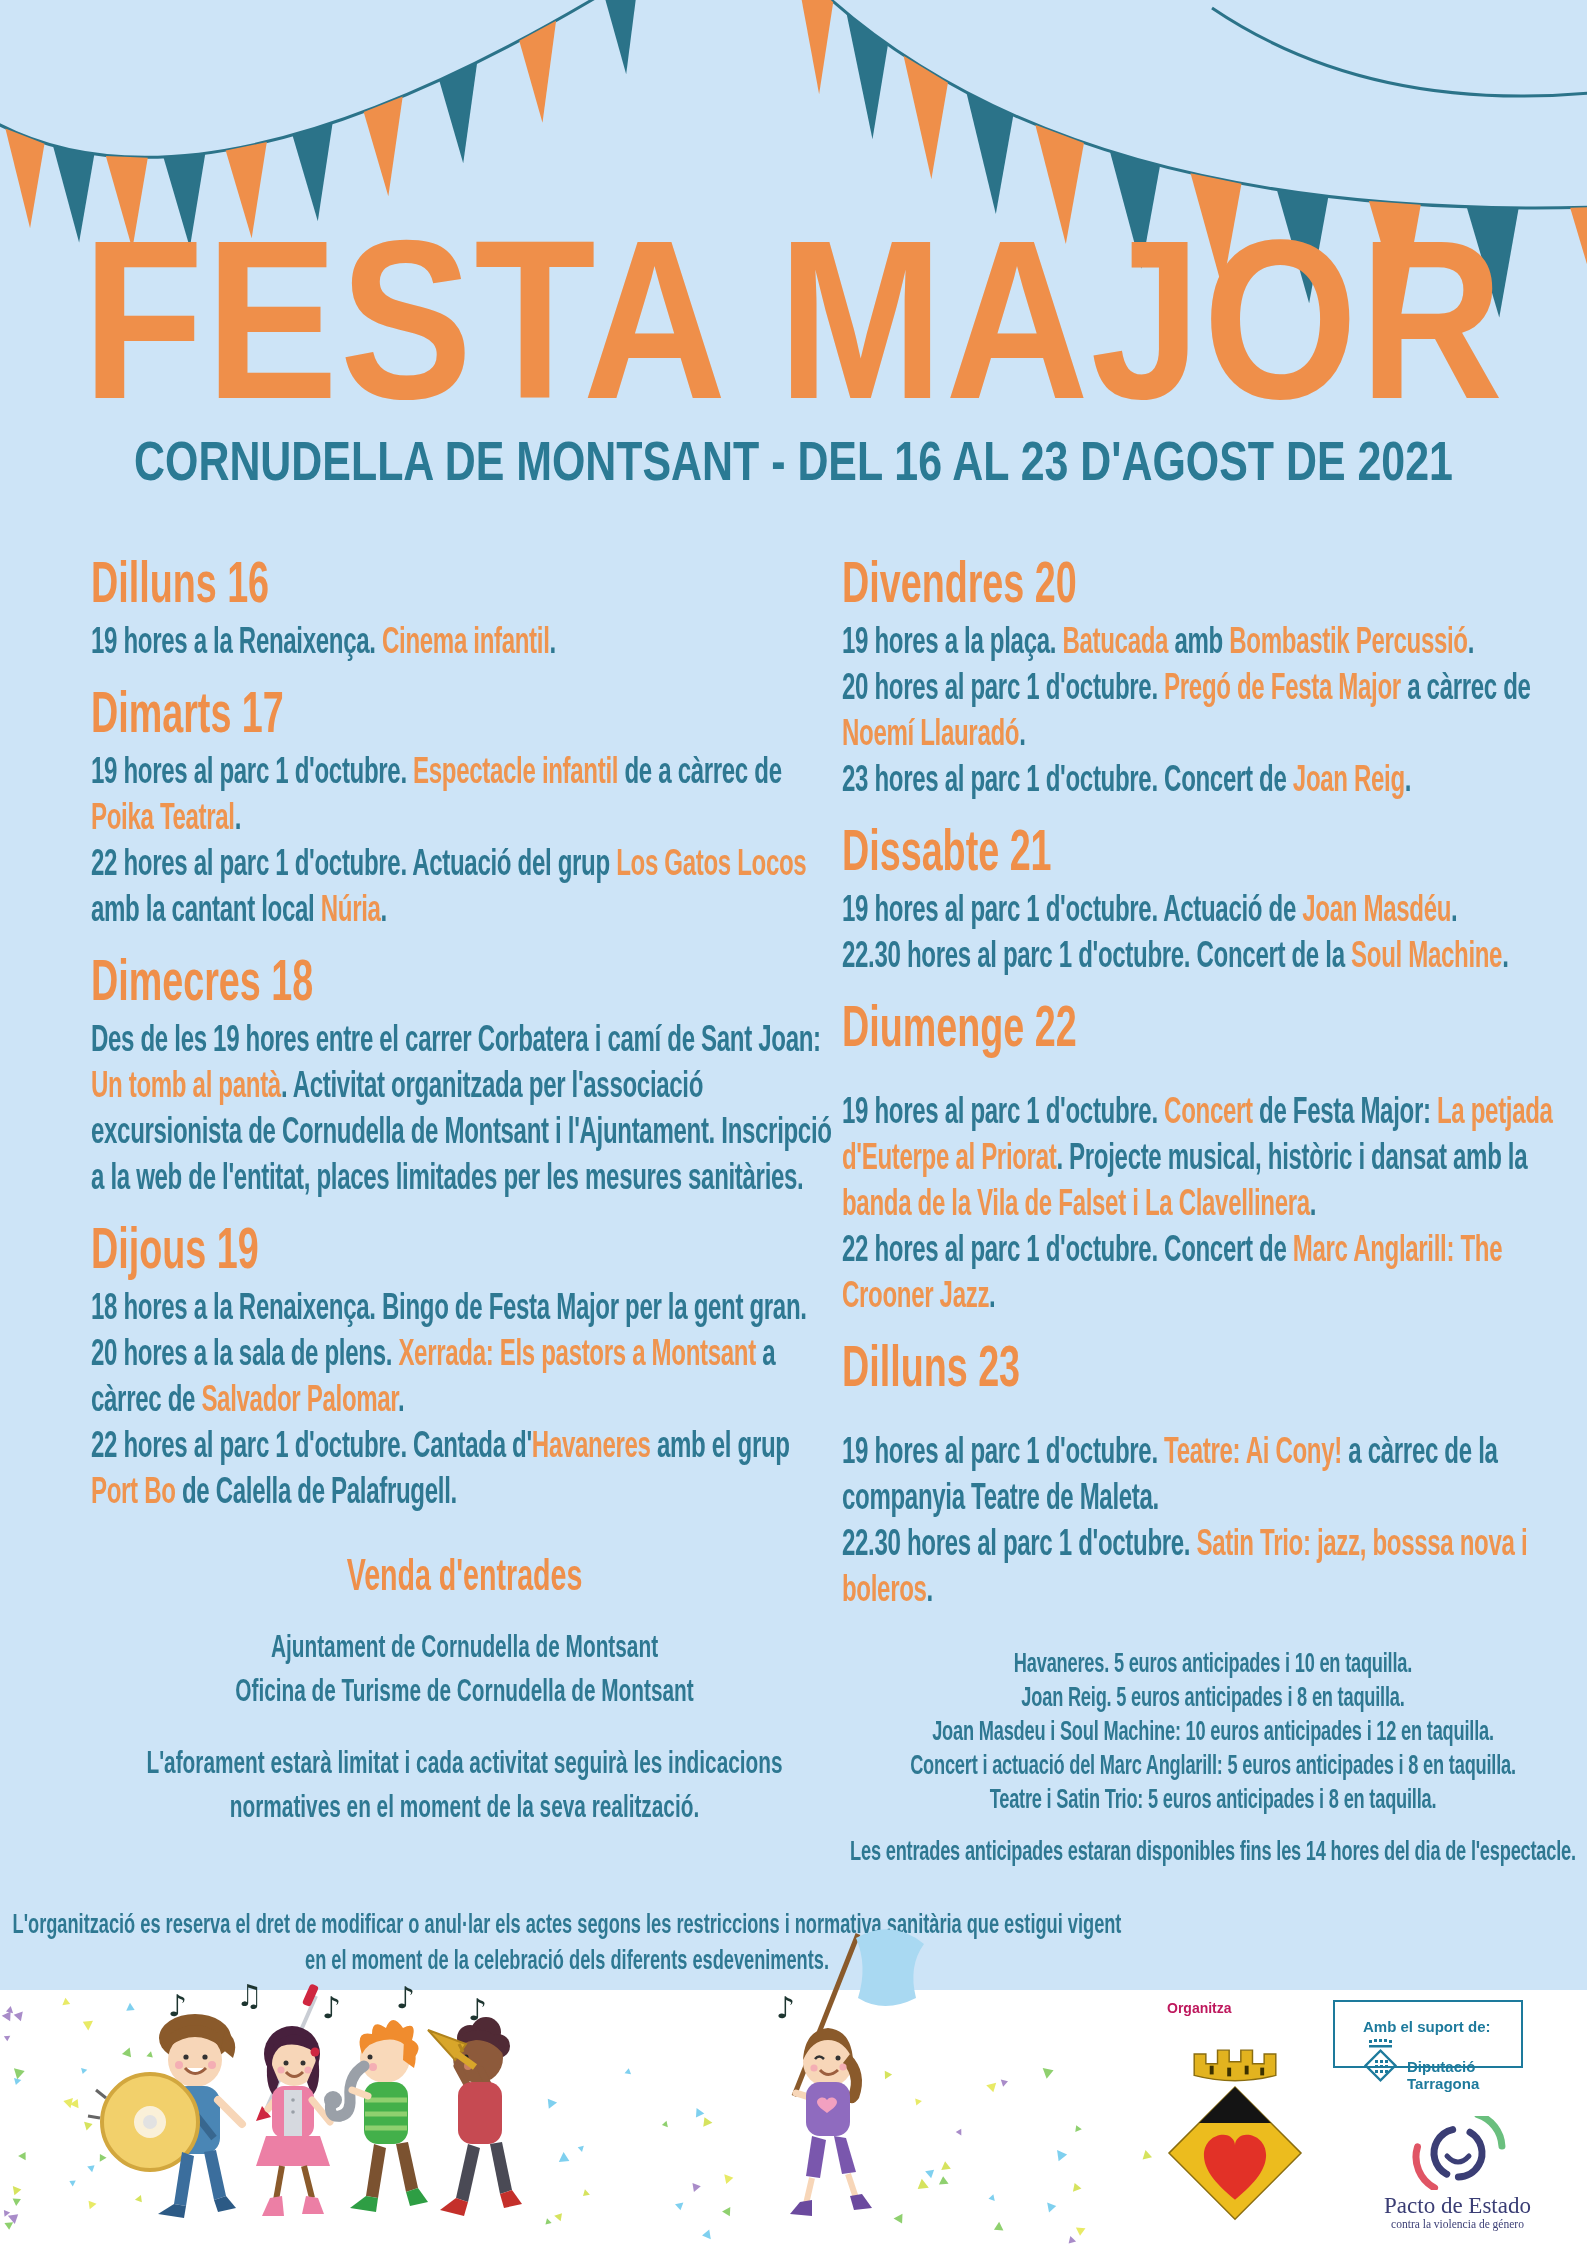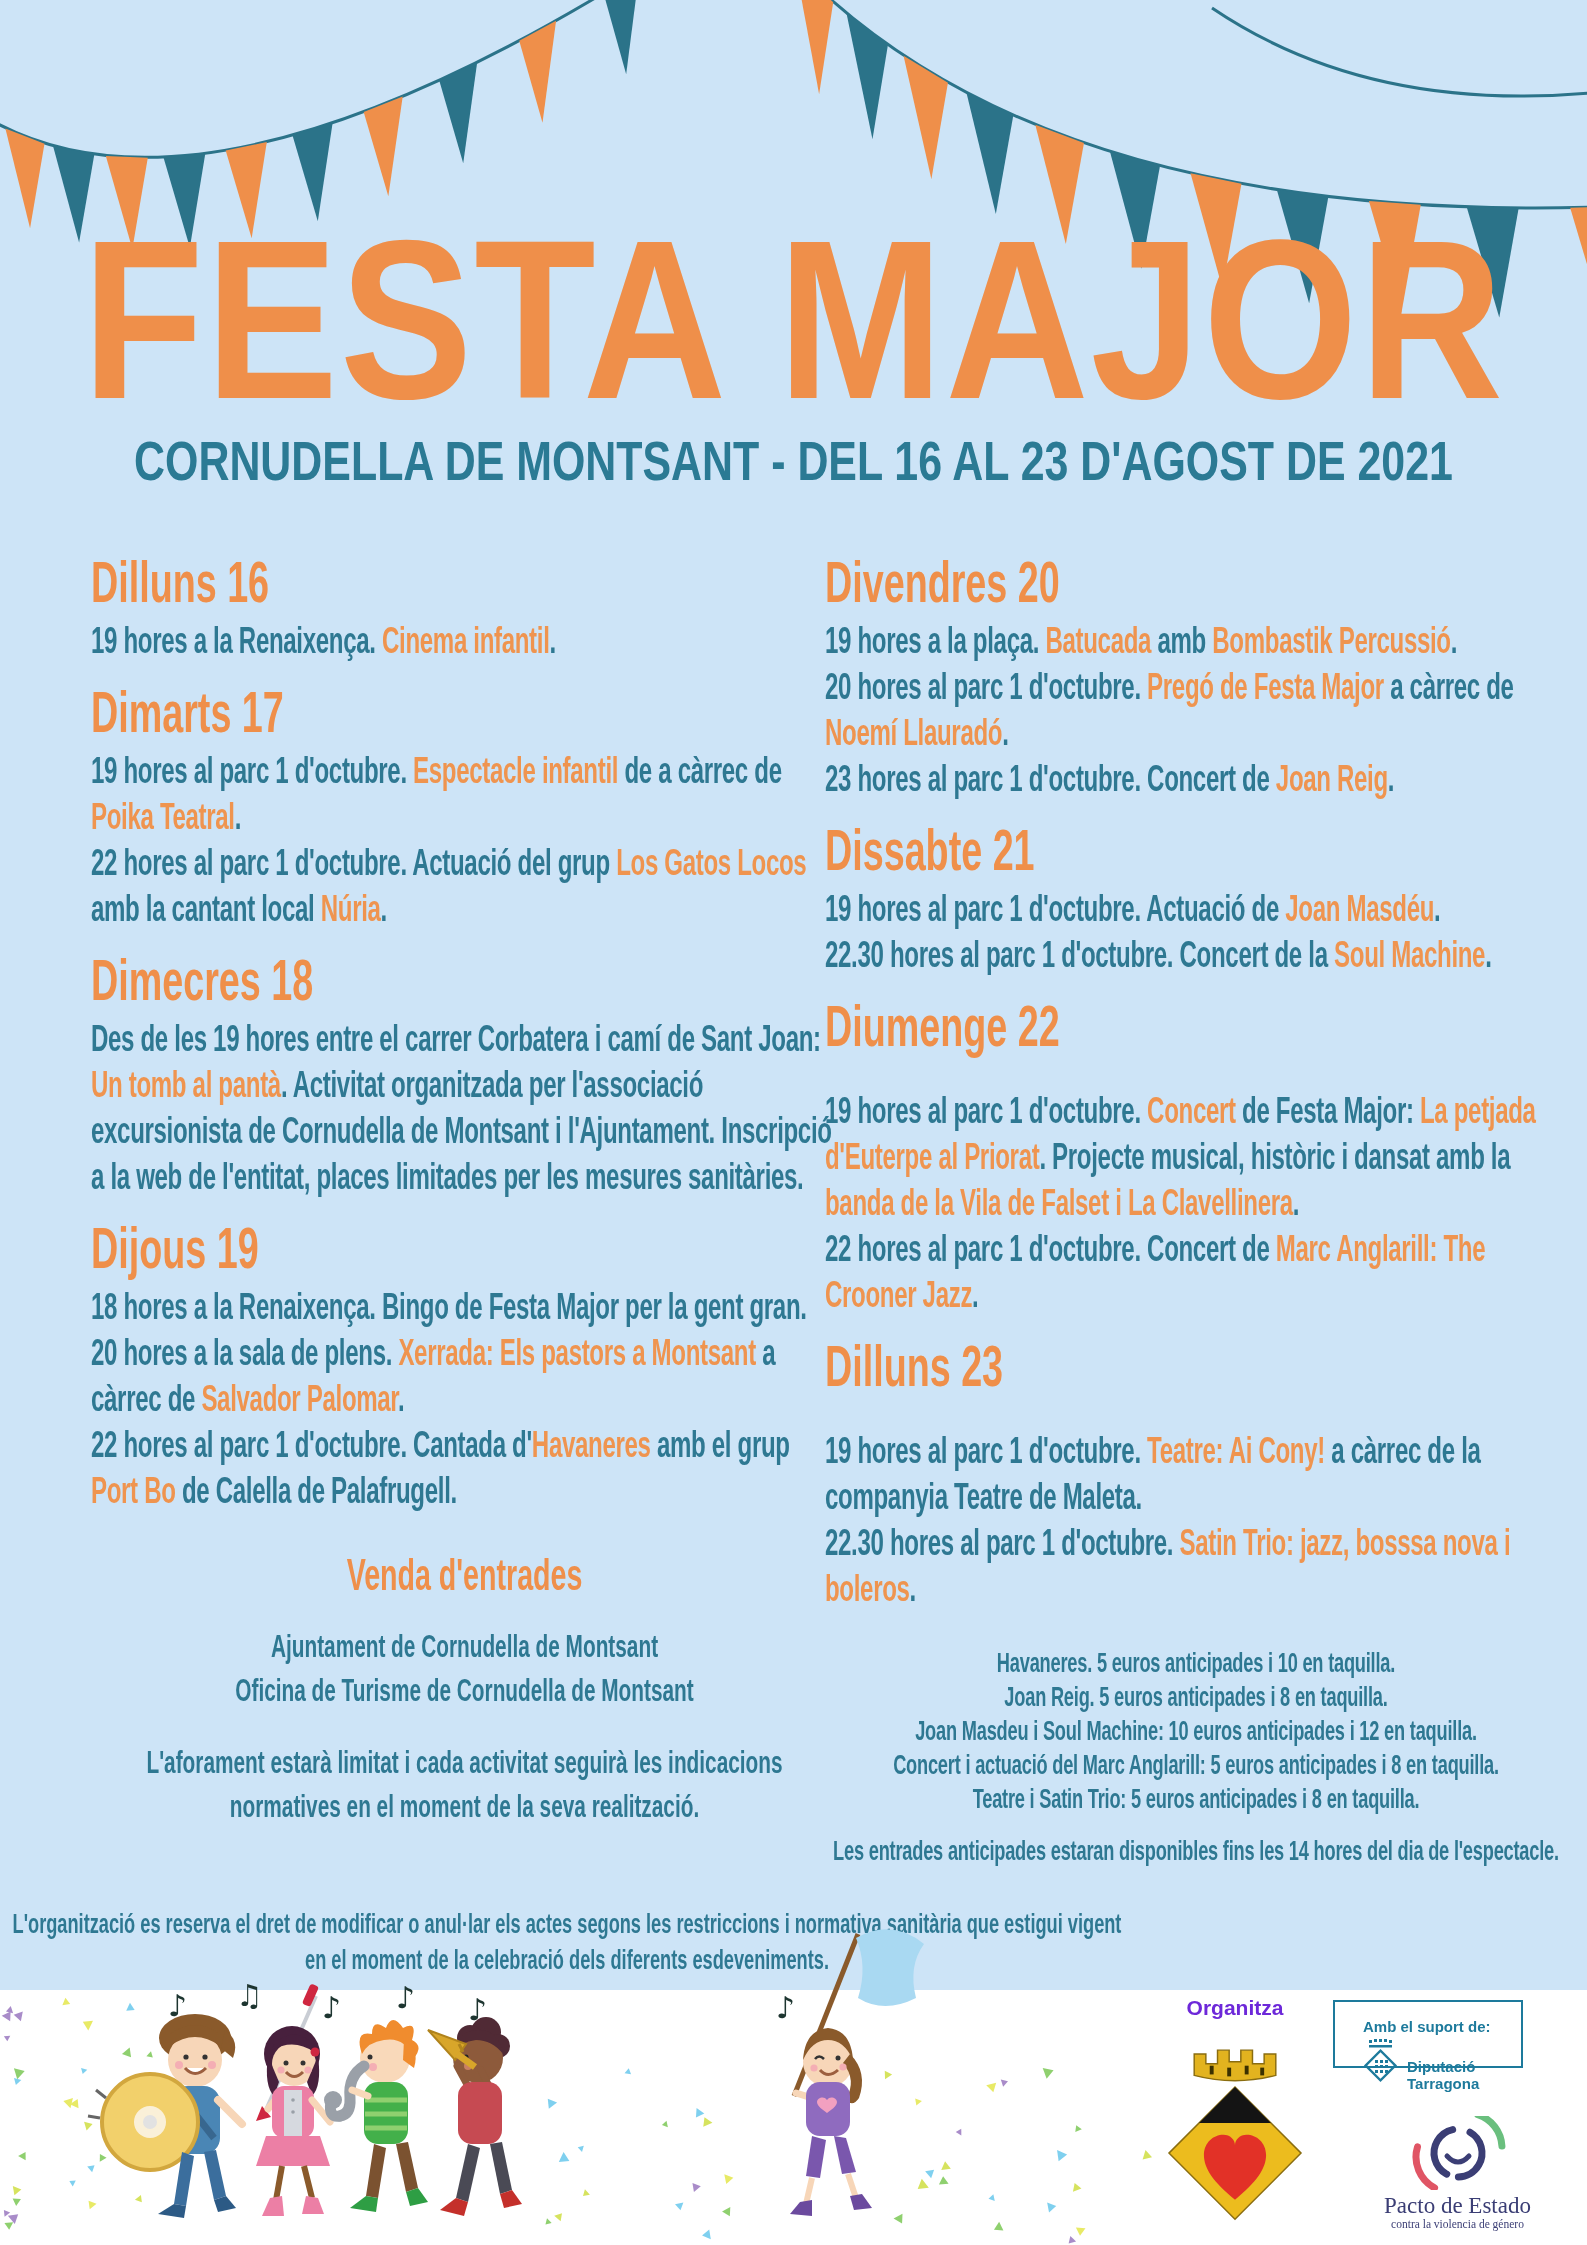--- a/index.html
+++ b/index.html
@@ -9,42 +9,42 @@
     font-family:"Liberation Sans",sans-serif;font-weight:700;
   }
   .sq{transform:scaleX(var(--sx,.65));transform-origin:0 0;width:calc(100% / var(--sx,.65));}
   #bunting{position:absolute;left:0;top:0;pointer-events:none;}
   #title{position:absolute;top:205px;left:0;font-size:226px;line-height:230px;
          color:#ef8f4a;text-align:center;letter-spacing:2px;--sx:.88;white-space:nowrap;}
   #subtitle{position:absolute;top:430px;left:0;font-size:55px;line-height:62px;
          color:#2b7a94;text-align:center;--sx:.78;white-space:nowrap;}
   .col{position:absolute;top:552px;}
   #col-left{left:44px;width:747px;margin-left:47px;}
-  #col-right{left:825px;width:742px;}
+  #col-right{left:842px;width:742px;}
   .col-inner{--sx:.65;}
   h3.day-heading{font-size:58px;line-height:60px;color:#ef8f4a;margin:18px 0 6px;}
   .days section:first-child h3.day-heading{margin-top:0;}
   p.event{font-size:37px;line-height:46px;margin:0;color:#2e7892;letter-spacing:-.5px;}
   span.teal{color:#2e7892;}
   span.orange{color:#ef944f;}
   #days-right section:nth-of-type(3) .events,
   #days-right section:nth-of-type(4) .events{margin-top:32px;}
   .venda{text-align:center;margin-top:36px;color:#2e7892;}
   .venda h4{font-size:44px;line-height:50px;color:#ef8f4a;margin:0 0 24px;}
   .venda p.addr{font-size:32px;line-height:44px;margin:0;}
   .venda p.note{font-size:32px;line-height:44px;margin:28px 0 0;}
   .prices{text-align:center;margin-top:34px;color:#2e7892;}
   .prices p{font-size:28px;line-height:34px;margin:0;letter-spacing:-.3px;}
   .prices p.note{margin-top:18px;}
   #disclaimer{position:absolute;left:0;top:1906px;width:1110px;color:#2e7892;margin-left:12px;}
   #disclaimer .sq{--sx:.65;text-align:center;font-size:28px;line-height:36px;}
   #band{position:absolute;left:0;top:1990px;width:1587px;height:255px;background:#ffffff;}
   #band-art{position:absolute;left:0;top:1860px;pointer-events:none;}
-  #organitza{position:absolute;left:1167px;top:1998px;width:136px;text-align:center;
-             color:#6d28d9;font-size:21px;line-height:20px;}
+  #organitza{position:absolute;left:1167px;top:1998px;width:136px;
+             color:#be185d;font-size:14px;line-height:20px;}
   #organitza svg{display:block;margin:6px auto 0;}
   #support-box{position:absolute;left:1333px;top:2000px;width:190px;height:68px;
              background:#fff;border:2px solid #1d7a9c;box-sizing:border-box;color:#1d7a9c;}
   #support-box .lbl{position:absolute;left:28px;top:16px;font-size:15px;}
   #support-box svg{position:absolute;left:26px;top:36px;}
   #support-box .nm{position:absolute;left:72px;top:56px;font-size:15px;}
   #pacto{position:absolute;left:1355px;top:2116px;width:205px;text-align:center;}
   #pacto .t{font-family:"Liberation Serif",serif;font-weight:400;font-size:23px;
             color:#3b3e75;line-height:24px;}
   #pacto .s{font-family:"Liberation Serif",serif;font-size:11.5px;color:#3b3e75;

